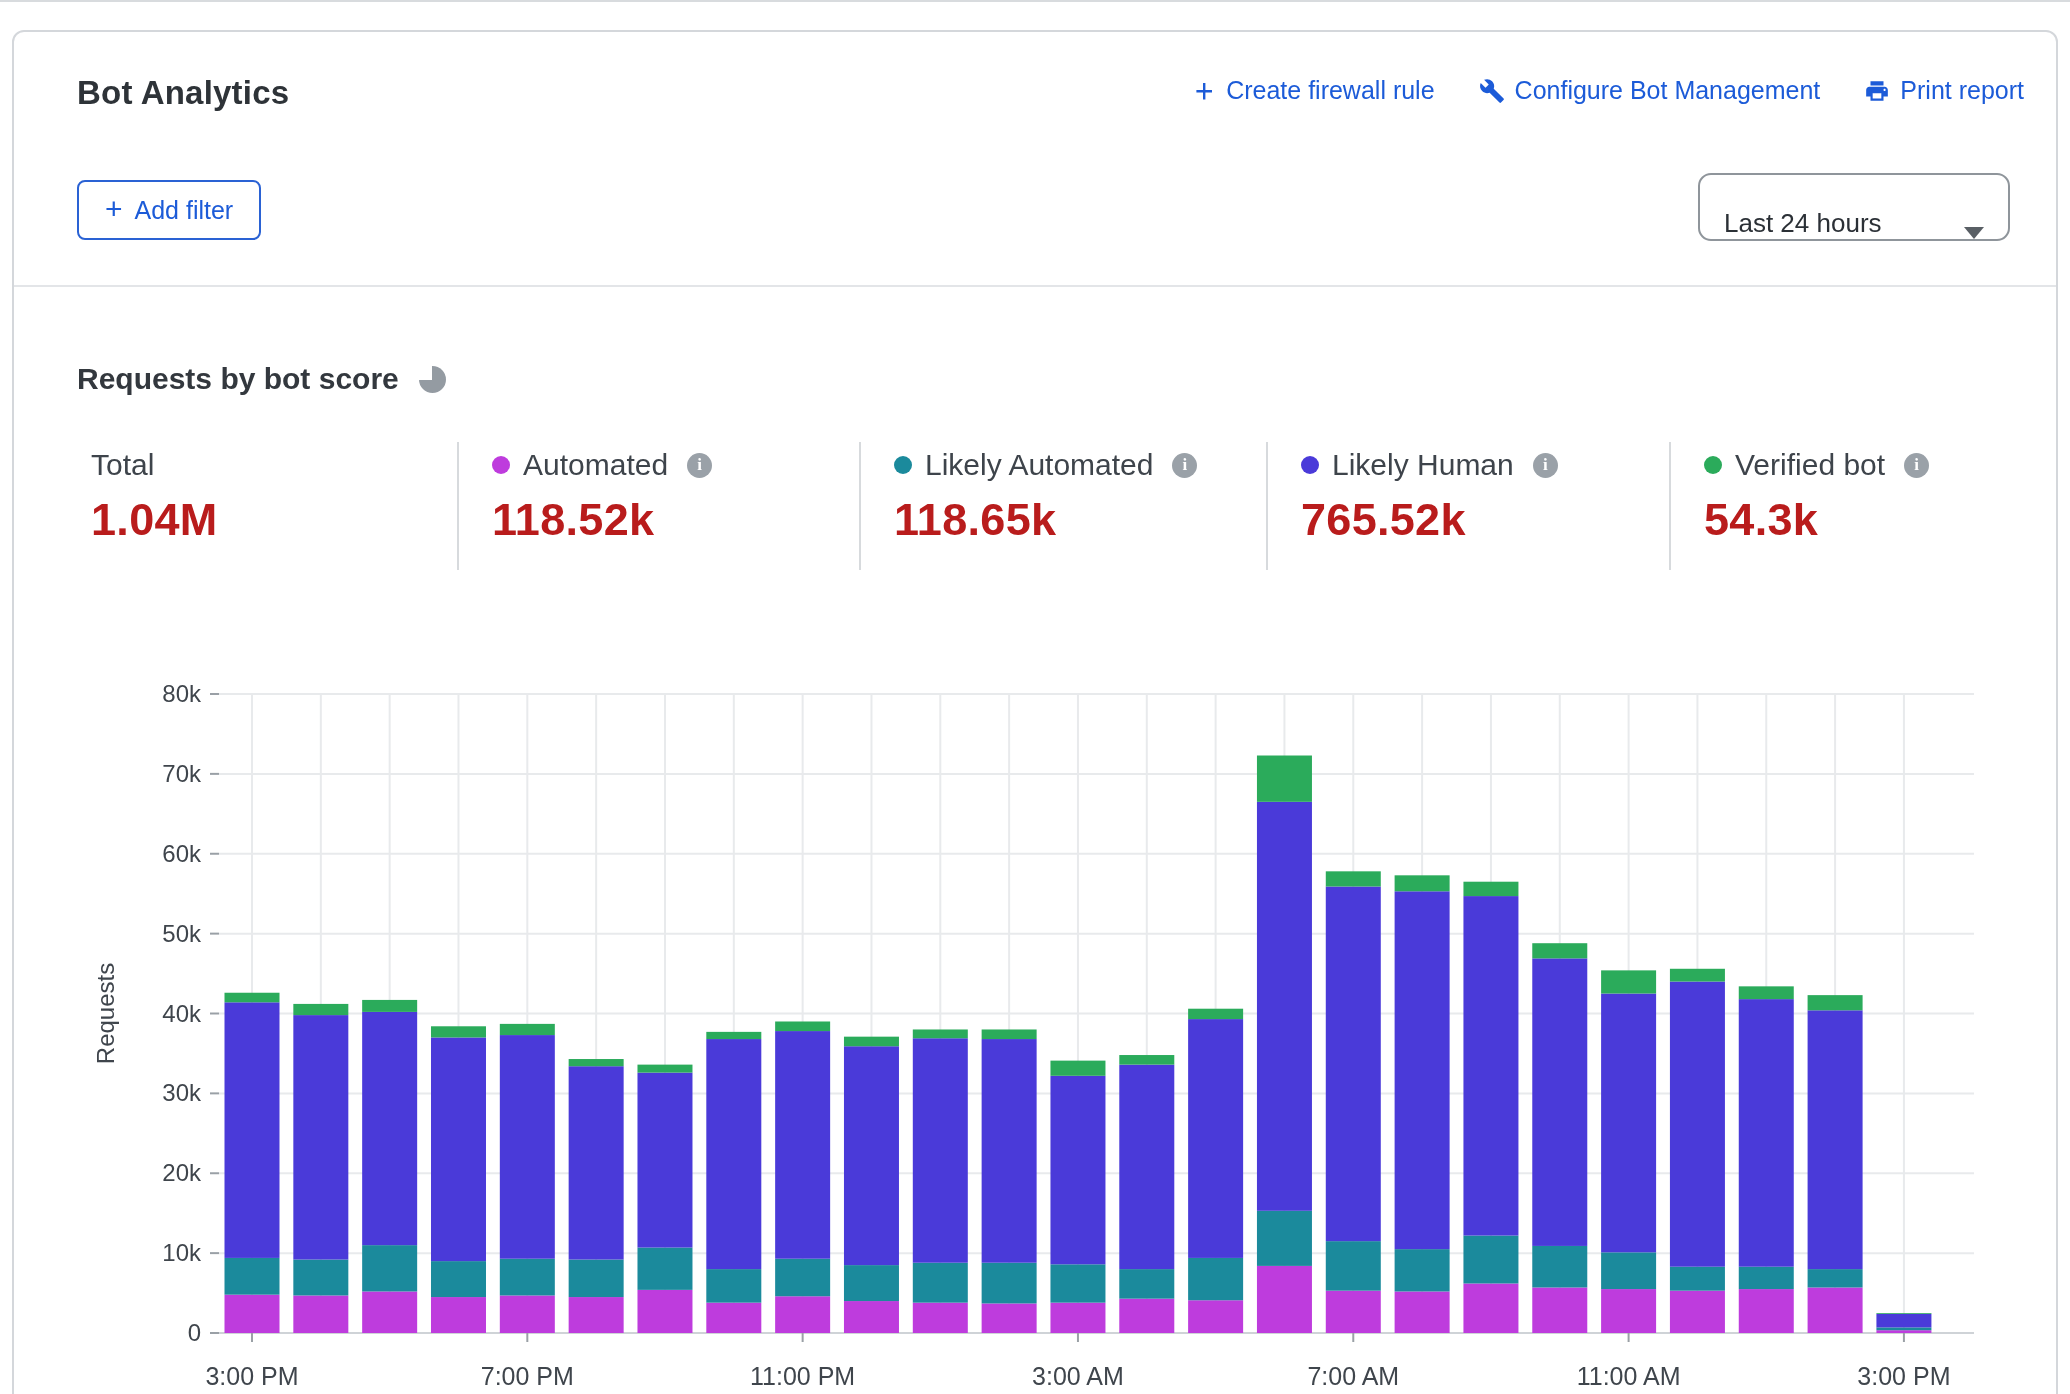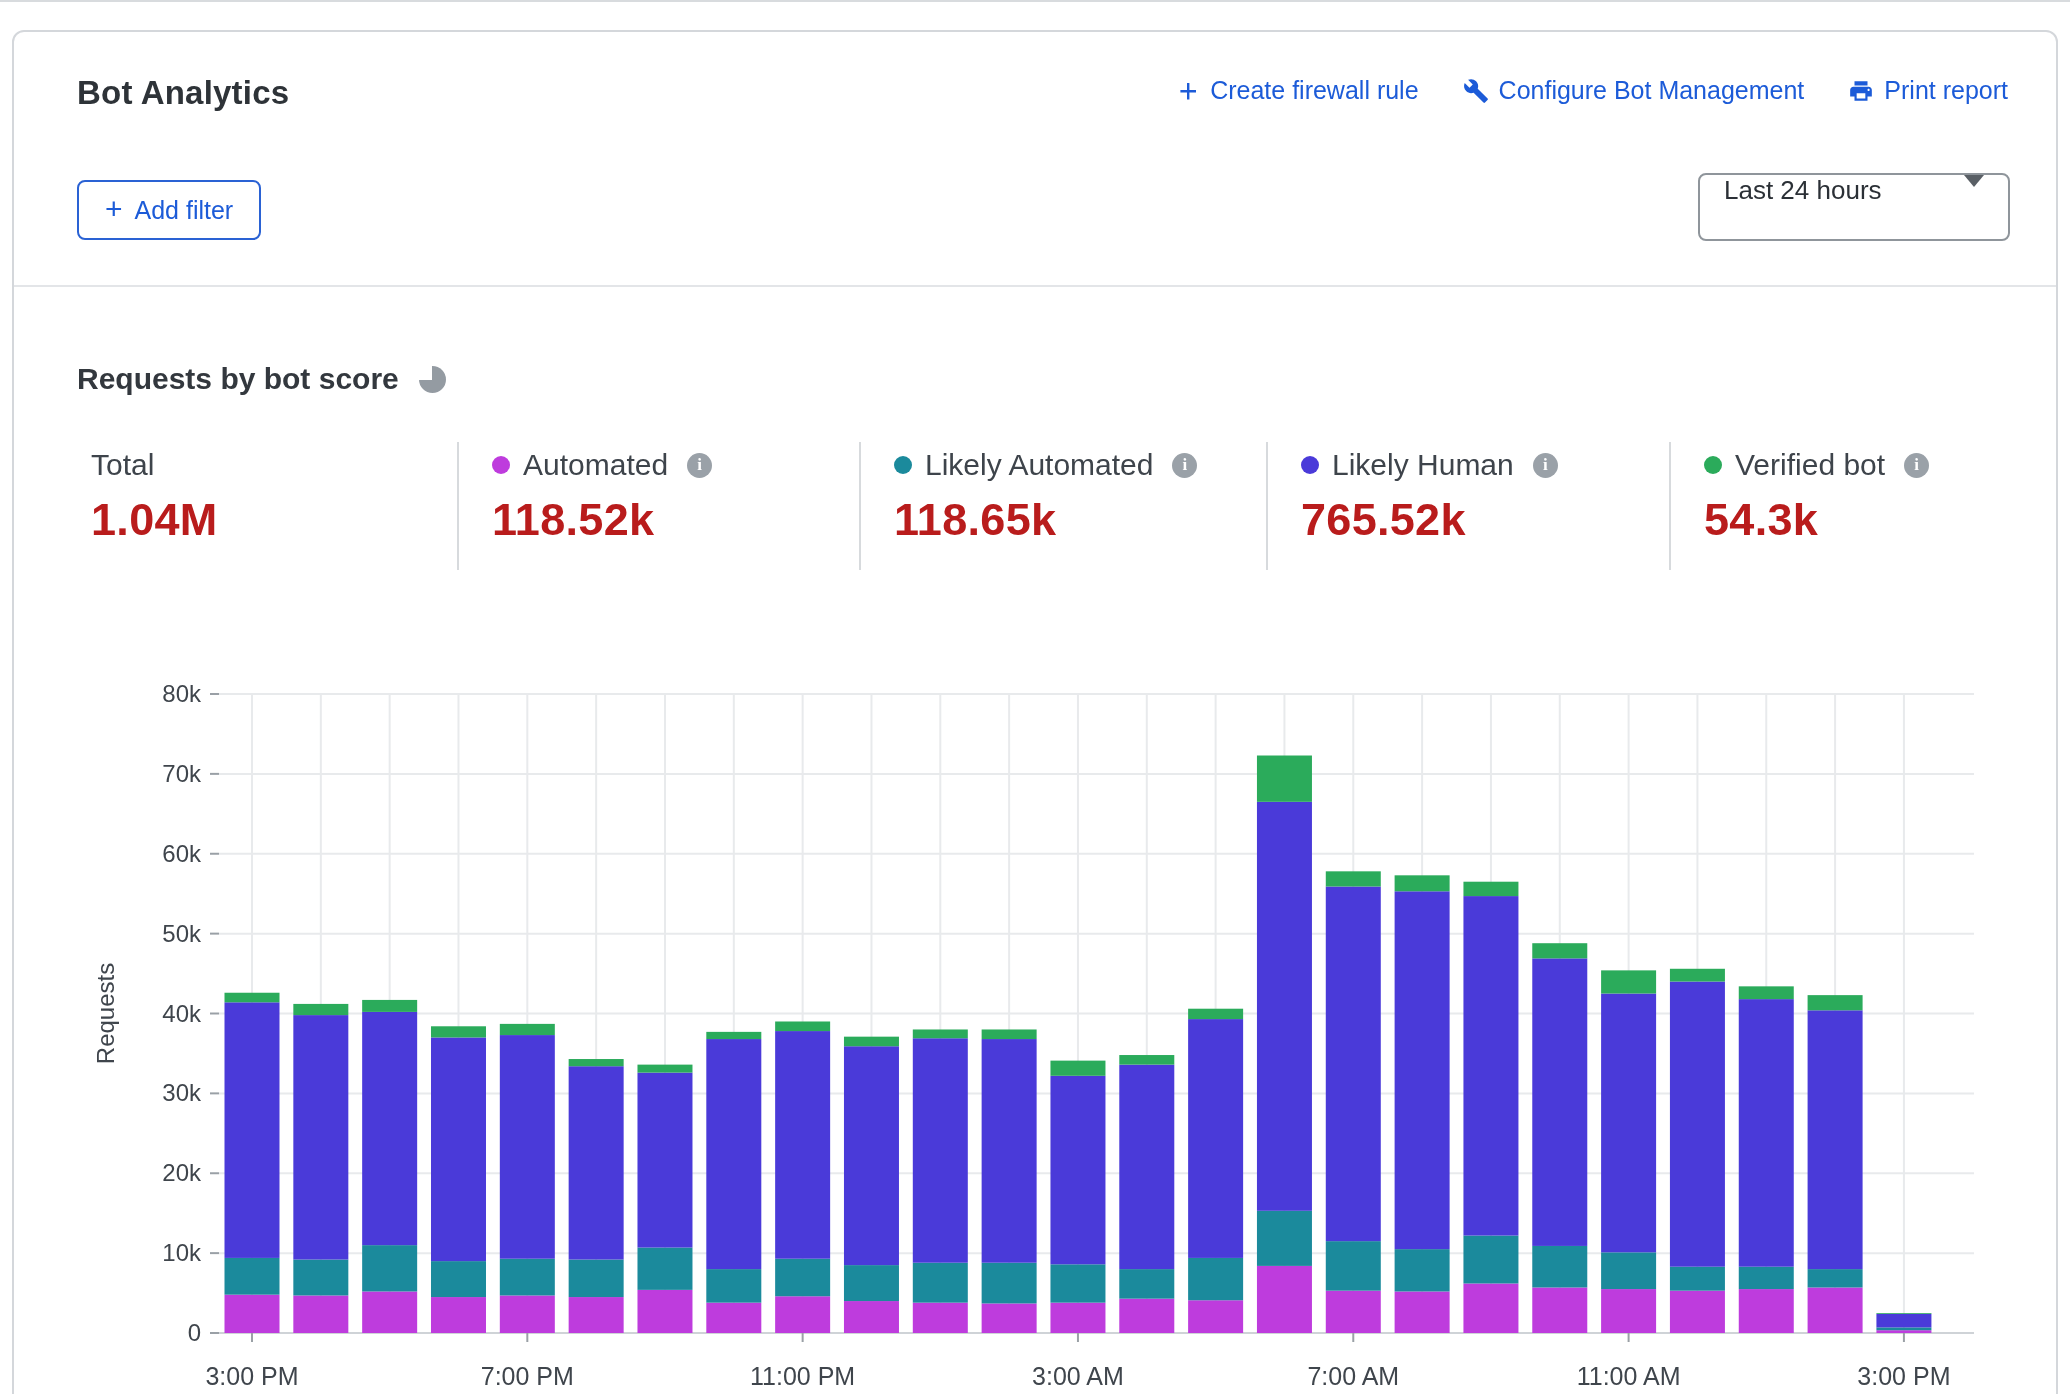--- a/index.html
+++ b/index.html
@@ -6,31 +6,31 @@
   html,body { width:2070px; height:1394px; background:#ffffff; overflow:hidden;
     font-family:"Liberation Sans","DejaVu Sans",sans-serif; }
   #page { position:relative; width:2070px; height:1200px; background:#fff; }
   #page-top-line { position:absolute; left:0; top:0; width:2070px; height:2px; background:#d8dbde; }
 
   .card { position:absolute; left:12px; top:30px; width:2046px; height:1500px;
     background:#fff; border:2px solid #d4d7db; border-radius:12px; }
 
   .page-title { position:absolute; left:63px; top:42px; font-size:33px; font-weight:700; color:#2e3338; letter-spacing:.2px; }
 
-  .header-actions { position:absolute; right:48px; top:44px; display:flex; gap:44px; align-items:center; }
+  .header-actions { position:absolute; right:32px; top:44px; display:flex; gap:44px; align-items:center; }
   .action-link { display:flex; align-items:center; gap:10px; color:#1c5bd8; font-size:25px; cursor:pointer; text-decoration:none; }
   .action-link svg { display:block; }
 
   .add-filter-btn { position:absolute; left:63px; top:148px; height:60px; padding:0 26px;
     background:#fff; border:2px solid #2a62d4; border-radius:8px; color:#1c5bd8;
     font-size:25px; font-family:inherit; display:flex; align-items:center; gap:12px; cursor:pointer; }
   .add-filter-btn .plus { font-size:30px; font-weight:400; line-height:1; margin-top:-3px; }
 
   .time-select { position:absolute; right:46px; top:141px; width:312px; height:68px;
-    border:2px solid #8f959b; border-radius:8px; background:#fff; display:flex; align-items:flex-start;
+    border:2px solid #8f959b; border-radius:13px; background:#fff; display:flex; align-items:flex-end;
     padding:0 24px; font-size:26px; color:#2b3036; cursor:pointer; }
   .time-select .chevron { margin-left:auto; width:0; height:0;
     border-left:10px solid transparent; border-right:10px solid transparent; border-top:12px solid #595f65; }
 
   .header-divider { position:absolute; left:0; top:253px; width:100%; height:2px; background:#e3e5e8; }
 
   .section-title-row { position:absolute; left:63px; top:330px; display:flex; align-items:center; gap:20px; }
   .section-title { font-size:30px; font-weight:700; color:#33383e; }
   .pie-icon { width:27px; height:27px; border-radius:50%;
     background:conic-gradient(#949ba2 0deg 270deg, #ffffff 270deg 360deg); }

